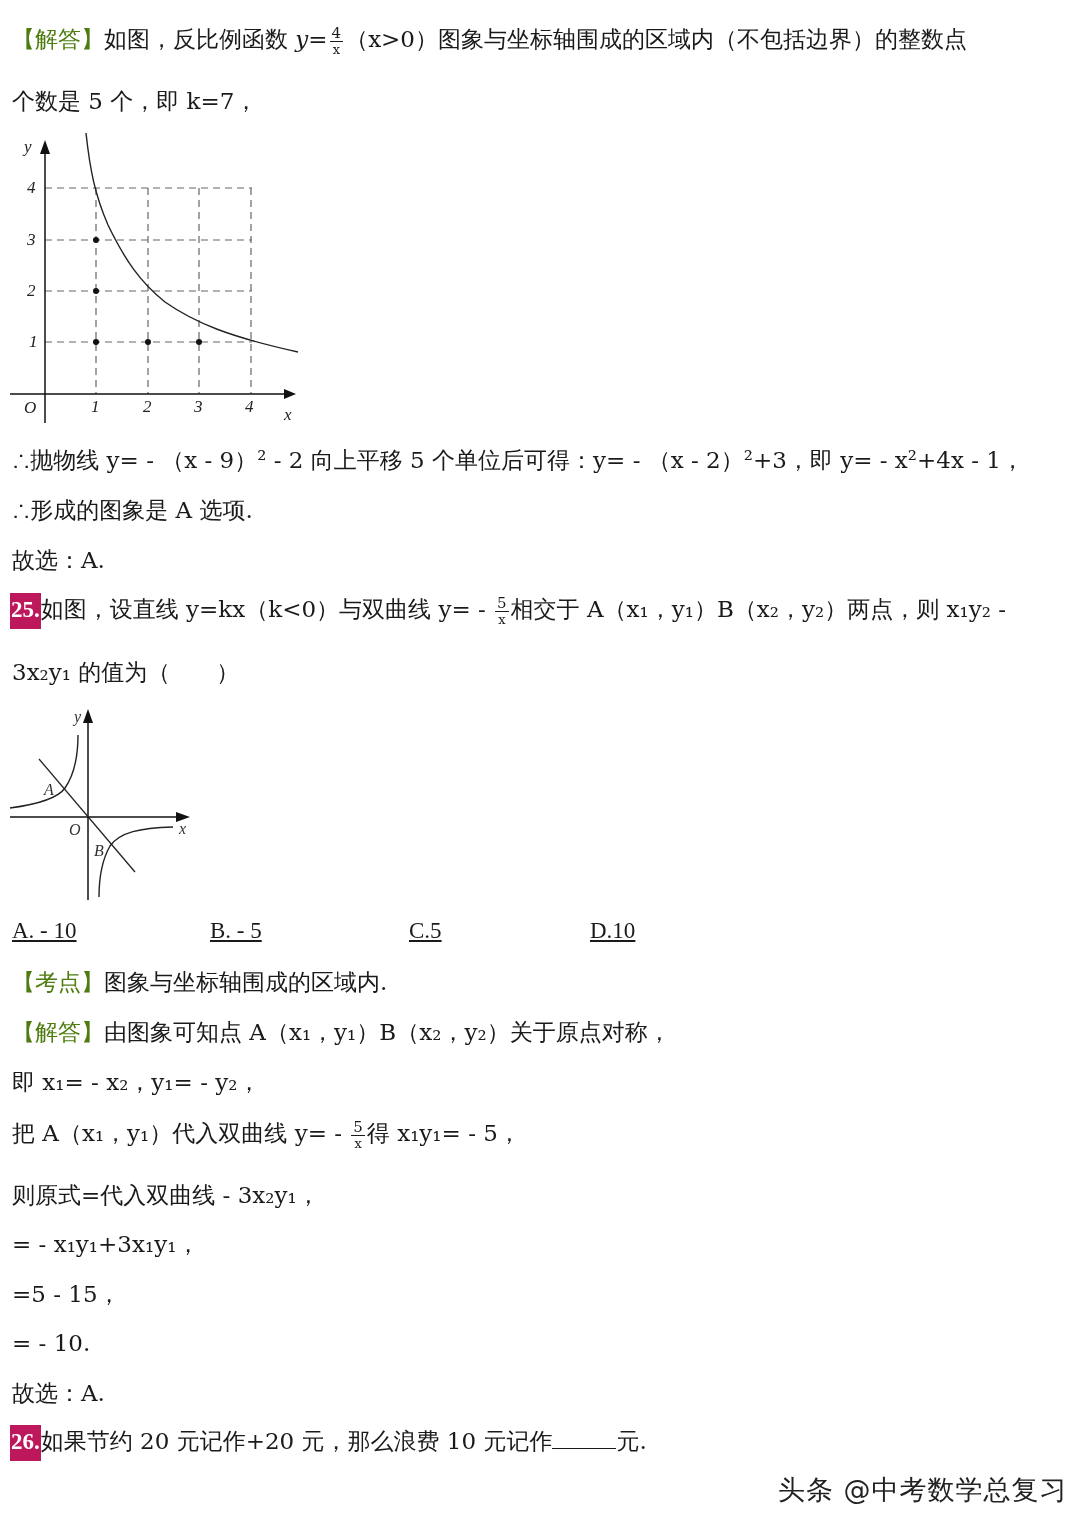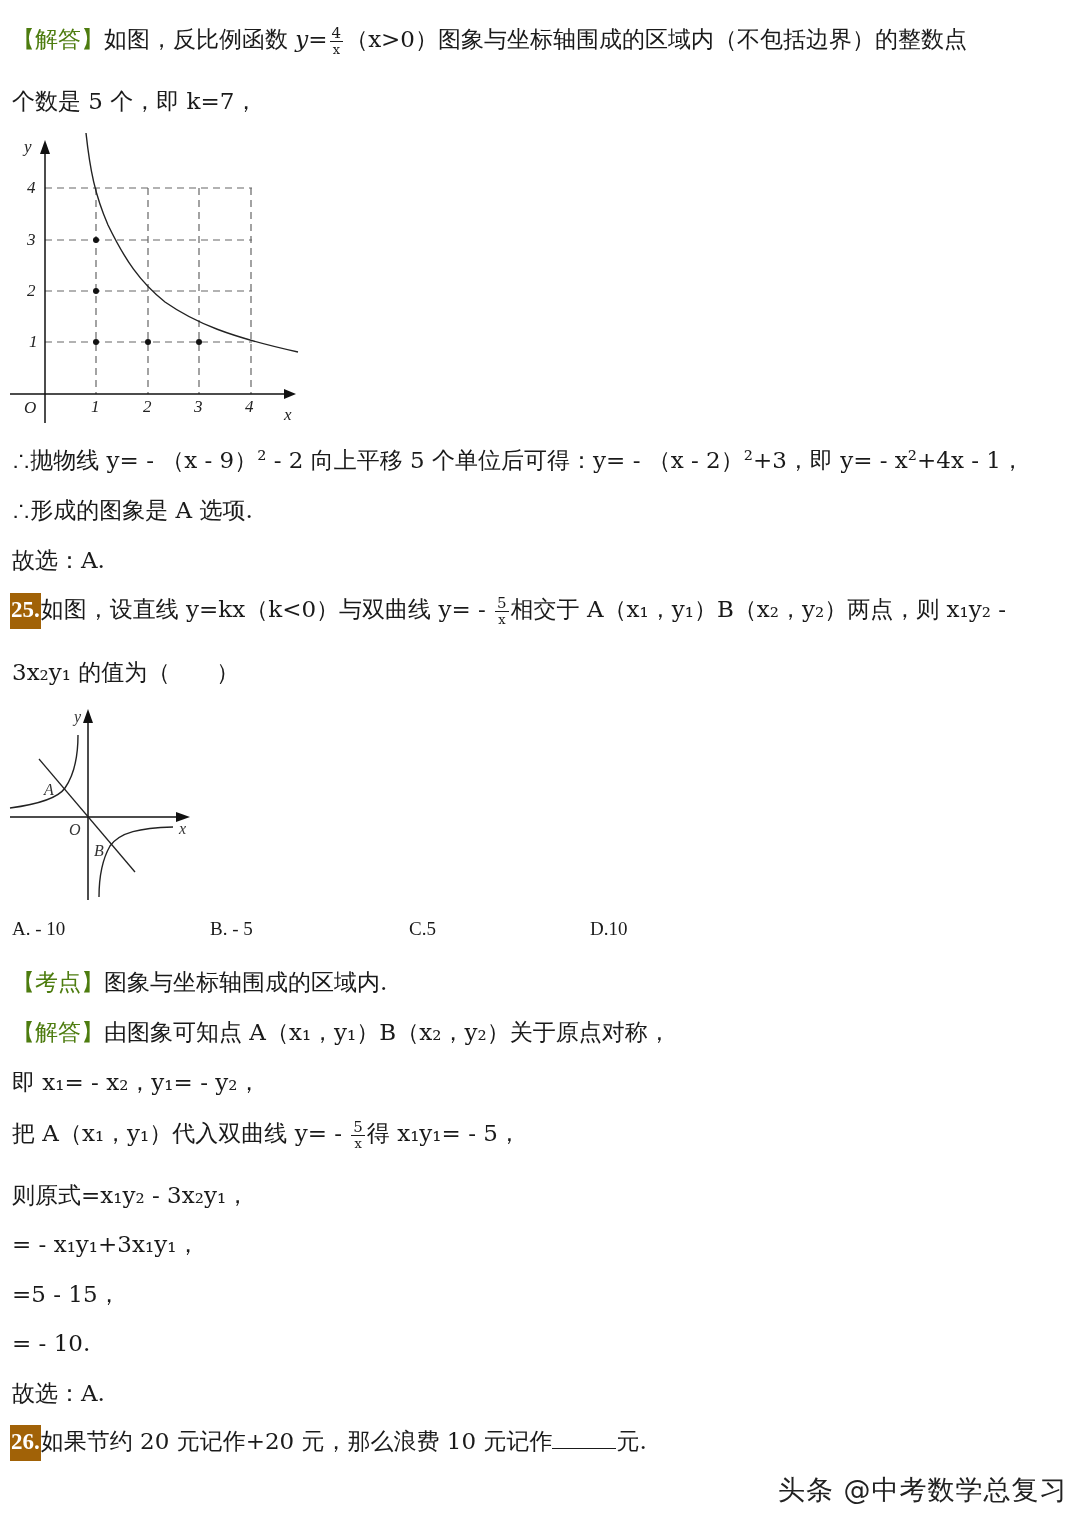--- a/index.html
+++ b/index.html
@@ -1,26 +1,26 @@
 <!DOCTYPE html>
 <html><head>
 <meta charset="utf-8">
 <style>
   html, body { margin:0; padding:0; background:#ffffff; }
   body { width:1080px; height:1527px; position:relative; overflow:hidden;
          font-family:"DejaVu Serif","Liberation Serif",serif; color:#1a1a1a; }
   .line { position:absolute; left:12px; font-size:23px; line-height:30px; white-space:nowrap; }
   .blue { color:#4d7c0f; font-family:"DejaVu Sans","Liberation Sans",sans-serif; }
-  .tag { display:inline-block; background:#a16207; color:#fff; font-weight:bold;
+  .tag { display:inline-block; background:#be185d; color:#fff; font-weight:bold;
          font-family:"Liberation Serif",serif; padding:0 1px; line-height:34px; height:36px; vertical-align:middle; }
   .frac { display:inline-block; vertical-align:middle; text-align:center; font-size:15px; line-height:16px; margin:0 2px; }
   .frac .num { display:block; border-bottom:1px solid #1a1a1a; padding:0 2px; }
   .frac .den { display:block; font-size:13px; }
   .blank { display:inline-block; width:64px; border-bottom:1.5px solid #1a1a1a; height:22px; vertical-align:baseline; }
-  .opt { position:absolute; top:918px; font-size:19px; font-family:"Liberation Serif",serif; }
+  .opt { position:absolute; top:918px; font-size:23px; font-family:"Liberation Serif",serif;text-decoration:underline; }
   .watermark { position:absolute; left:778px; top:1472px; font-size:27px;
                font-family:"DejaVu Sans","Liberation Sans",sans-serif; color:#222;
                text-shadow:1px 1px 0 #fff,-1px -1px 0 #fff; letter-spacing:1px; }
   svg text { font-family:"Liberation Serif",serif; font-style:italic; }
 </style>
 </head>
 <body>
 
 <div class="line" style="top:24px">
   <span class="blue">【解答】</span><span>如图，反比例函数 </span><span style="font-style:italic">y=</span><span class="frac"><span class="num">4</span><span class="den">x</span></span><span>（x&gt;0）图象与坐标轴围成的区域内（不包括边界）的整数点</span>
@@ -99,21 +99,21 @@
 <div class="line" style="top:967px">
   <span class="blue">【考点】</span><span>图象与坐标轴围成的区域内.</span>
 </div>
 <div class="line" style="top:1017px">
   <span class="blue">【解答】</span><span>由图象可知点 A（x₁，y₁）B（x₂，y₂）关于原点对称，</span>
 </div>
 <div class="line" style="top:1067px">即 x₁= - x₂，y₁= - y₂，</div>
 <div class="line" style="top:1118px">
   <span>把 A（x₁，y₁）代入双曲线 y= - </span><span class="frac"><span class="num">5</span><span class="den">x</span></span><span>得 x₁y₁= - 5，</span>
 </div>
-<div class="line" style="top:1180px">则原式=x₁y₂ - 3x₂y₁，</div>
+<div class="line" style="top:1180px">则原式=代入双曲线 - 3x₂y₁，</div>
 <div class="line" style="top:1229px">= - x₁y₁+3x₁y₁，</div>
 <div class="line" style="top:1279px">=5 - 15，</div>
 <div class="line" style="top:1328px">= - 10.</div>
 <div class="line" style="top:1378px">故选：A.</div>
 
 <div class="line" style="top:1425px;left:10px">
   <span class="tag">26.</span><span>如果节约 20 元记作+20 元，那么浪费 10 元记作</span><span class="blank"></span><span>元.</span>
 </div>
 
 <div class="watermark">头条 @中考数学总复习</div>

